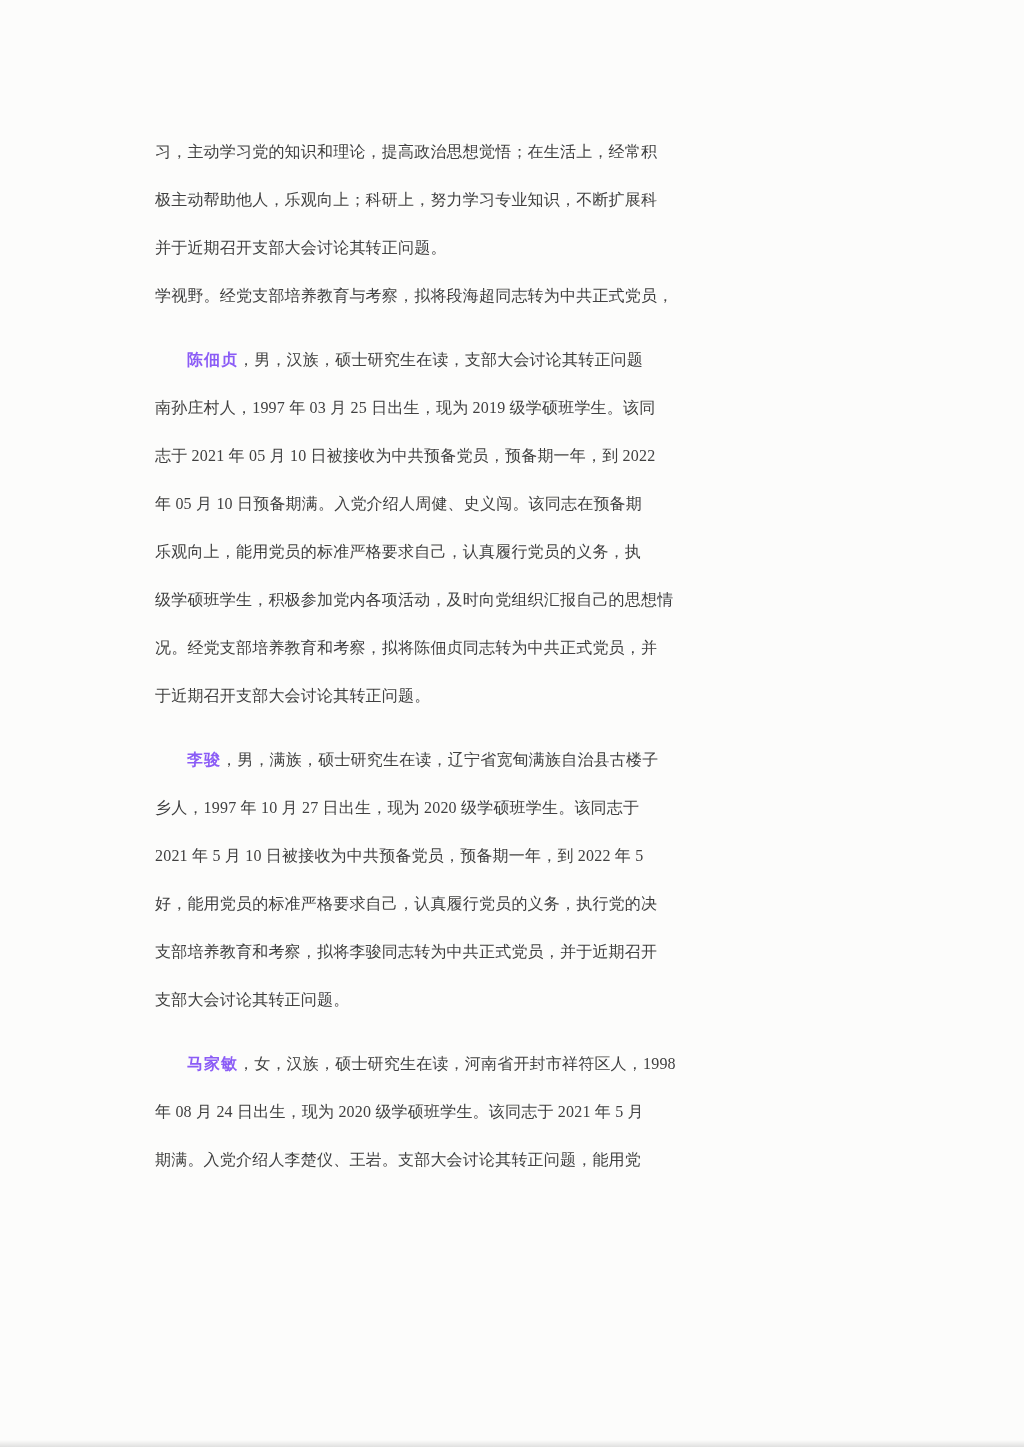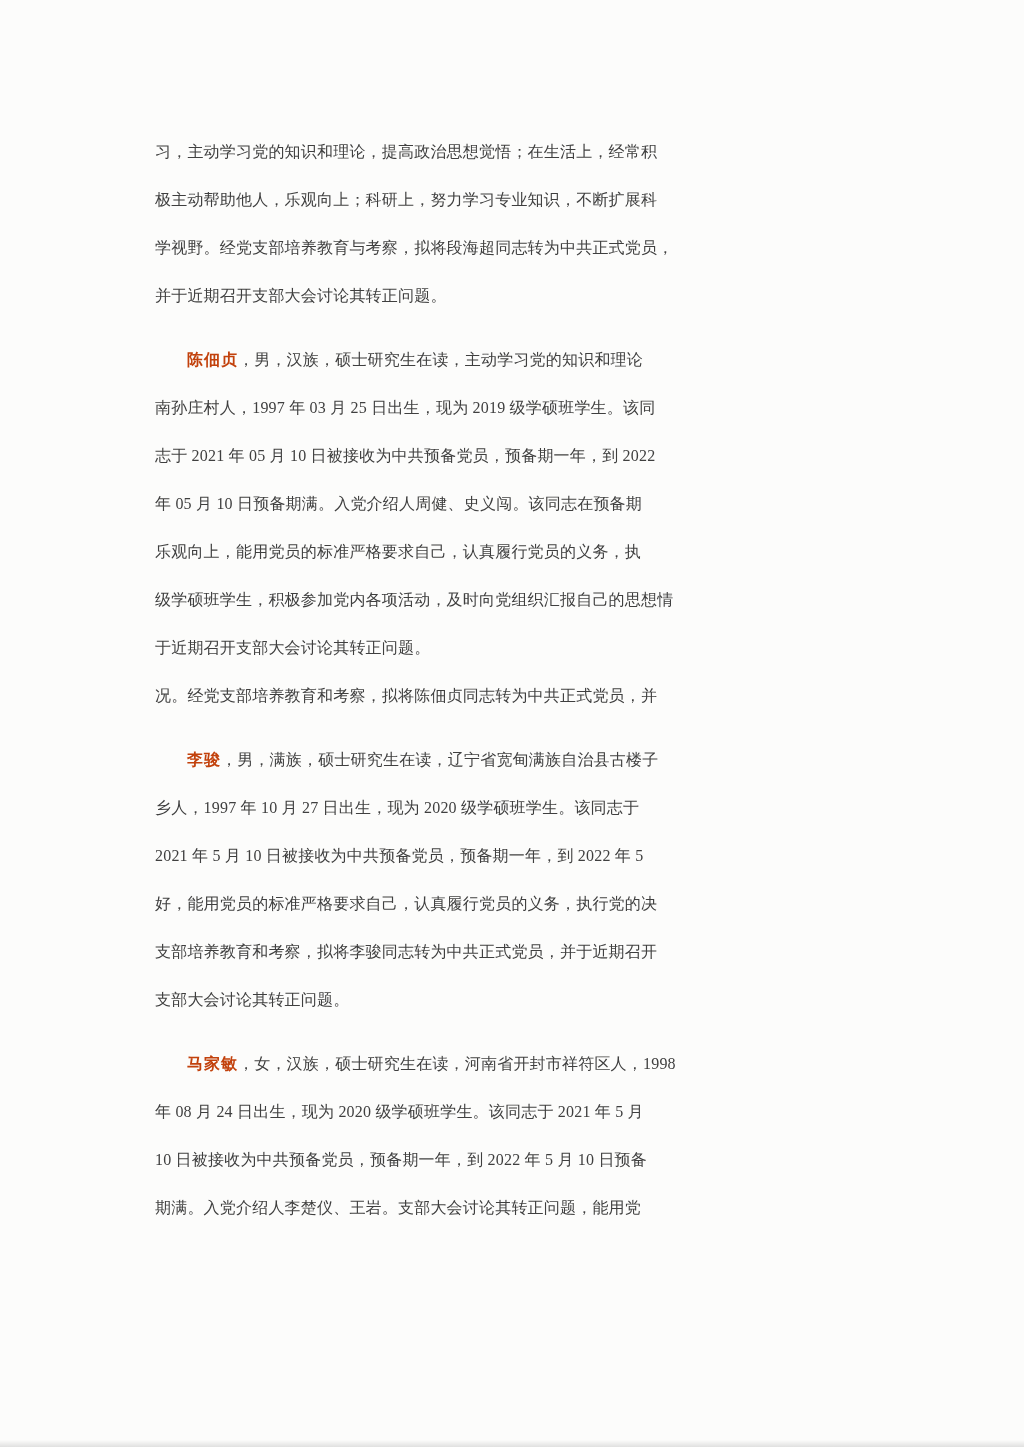--- a/index.html
+++ b/index.html
@@ -29,21 +29,21 @@
     line-height: 48px;
     font-size: 16px;
     white-space: nowrap;
     letter-spacing: 0.2px;
   }
   .indent {
     text-indent: 2em;
   }
   .person-name {
     font-weight: bold;
-    color: #c2410c;
+    color: #8b5cf6;
     letter-spacing: 1px;
     margin-top: 48px;
   }
   .scan-edge {
     position: absolute;
     left: 0;
     bottom: 0;
     width: 1024px;
     height: 7px;
     background: linear-gradient(to bottom, rgba(200,200,200,0.0), rgba(190,190,190,0.45));
@@ -57,46 +57,45 @@
   }
 </style>
 </head>
 <body>
 
 <div class="page">
 
   <div class="paragraph">
     <div class="line">习，主动学习党的知识和理论，提高政治思想觉悟；在生活上，经常积</div>
     <div class="line">极主动帮助他人，乐观向上；科研上，努力学习专业知识，不断扩展科</div>
+    <div class="line">并于近期召开支部大会讨论其转正问题。</div>
     <div class="line">学视野。经党支部培养教育与考察，拟将段海超同志转为中共正式党员，</div>
-    <div class="line">并于近期召开支部大会讨论其转正问题。</div>
   </div>
 
   <div class="paragraph">
-    <div class="line indent"><b class="person-name">陈佃贞</b><span>，男，汉族，硕士研究生在读，主动学习党的知识和理论</span></div>
+    <div class="line indent"><b class="person-name">陈佃贞</b><span>，男，汉族，硕士研究生在读，支部大会讨论其转正问题</span></div>
     <div class="line">南孙庄村人，1997 年 03 月 25 日出生，现为 2019 级学硕班学生。该同</div>
     <div class="line">志于 2021 年 05 月 10 日被接收为中共预备党员，预备期一年，到 2022</div>
     <div class="line">年 05 月 10 日预备期满。入党介绍人周健、史义闯。该同志在预备期</div>
     <div class="line">乐观向上，能用党员的标准严格要求自己，认真履行党员的义务，执</div>
     <div class="line">级学硕班学生，积极参加党内各项活动，及时向党组织汇报自己的思想情</div>
+    <div class="line">况。经党支部培养教育和考察，拟将陈佃贞同志转为中共正式党员，并</div>
     <div class="line">于近期召开支部大会讨论其转正问题。</div>
-    <div class="line">况。经党支部培养教育和考察，拟将陈佃贞同志转为中共正式党员，并</div>
   </div>
 
   <div class="paragraph">
     <div class="line indent"><b class="person-name">李骏</b><span>，男，满族，硕士研究生在读，辽宁省宽甸满族自治县古楼子</span></div>
     <div class="line">乡人，1997 年 10 月 27 日出生，现为 2020 级学硕班学生。该同志于</div>
     <div class="line">2021 年 5 月 10 日被接收为中共预备党员，预备期一年，到 2022 年 5</div>
     <div class="line">好，能用党员的标准严格要求自己，认真履行党员的义务，执行党的决</div>
     <div class="line">支部培养教育和考察，拟将李骏同志转为中共正式党员，并于近期召开</div>
     <div class="line">支部大会讨论其转正问题。</div>
   </div>
 
   <div class="paragraph">
     <div class="line indent"><b class="person-name">马家敏</b><span>，女，汉族，硕士研究生在读，河南省开封市祥符区人，1998</span></div>
     <div class="line">年 08 月 24 日出生，现为 2020 级学硕班学生。该同志于 2021 年 5 月</div>
-    <div class="line">10 日被接收为中共预备党员，预备期一年，到 2022 年 5 月 10 日预备</div>
     <div class="line">期满。入党介绍人李楚仪、王岩。支部大会讨论其转正问题，能用党</div>
   </div>
 
 </div>
 
 <div class="scan-edge"></div>
 
 </body></html>

